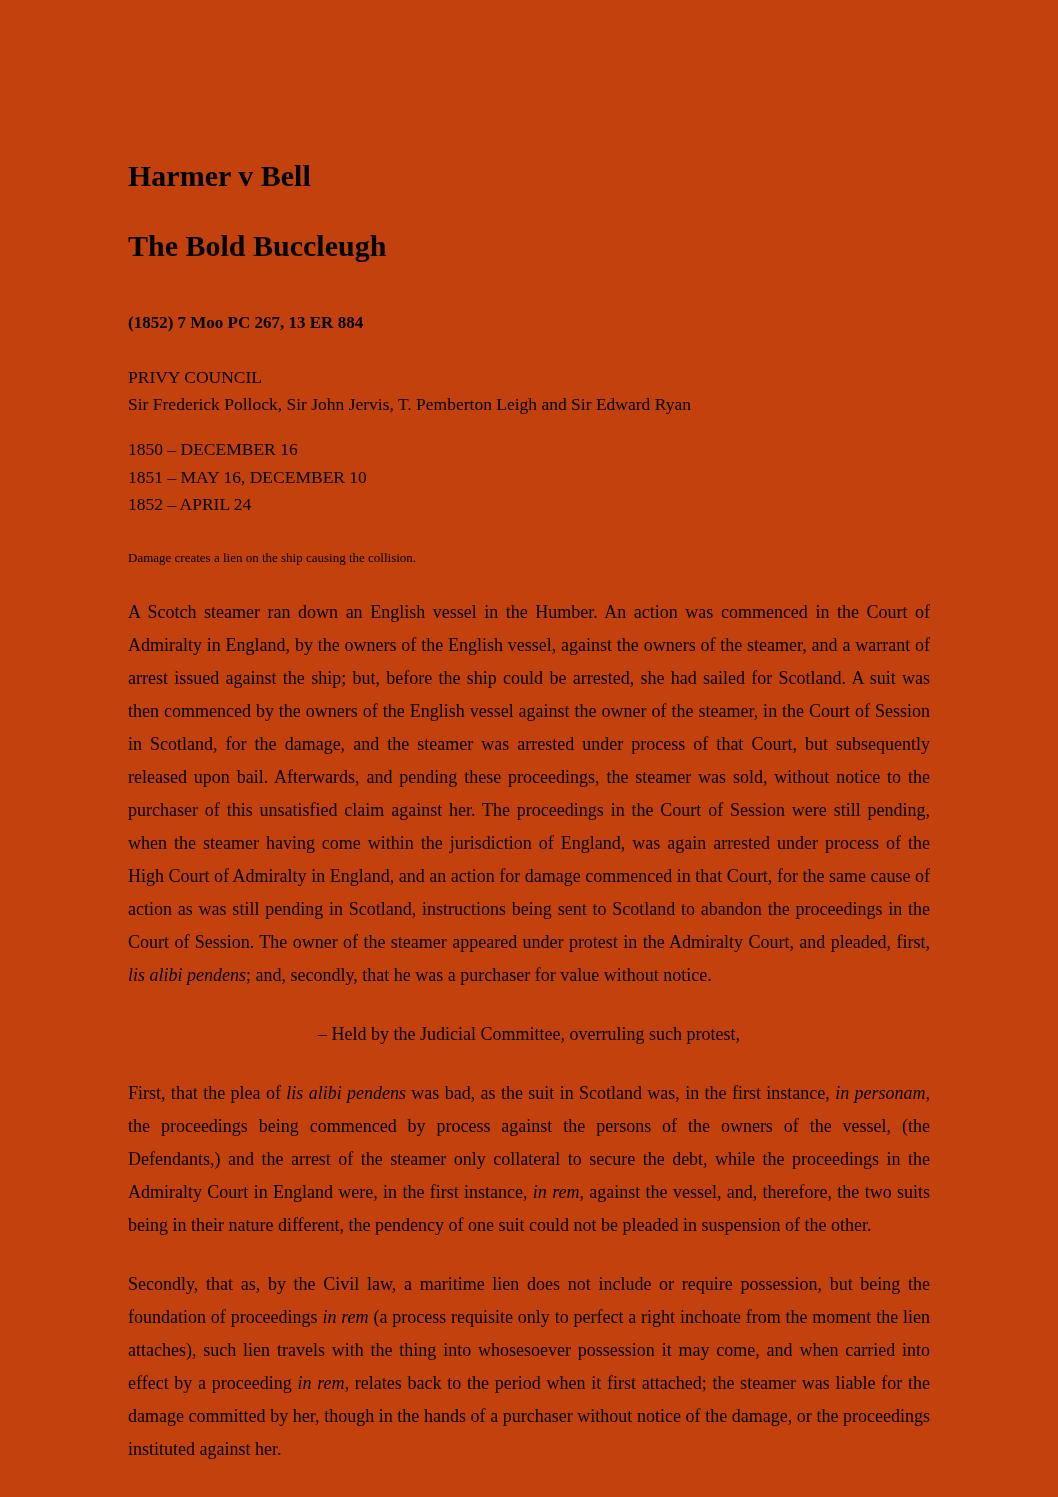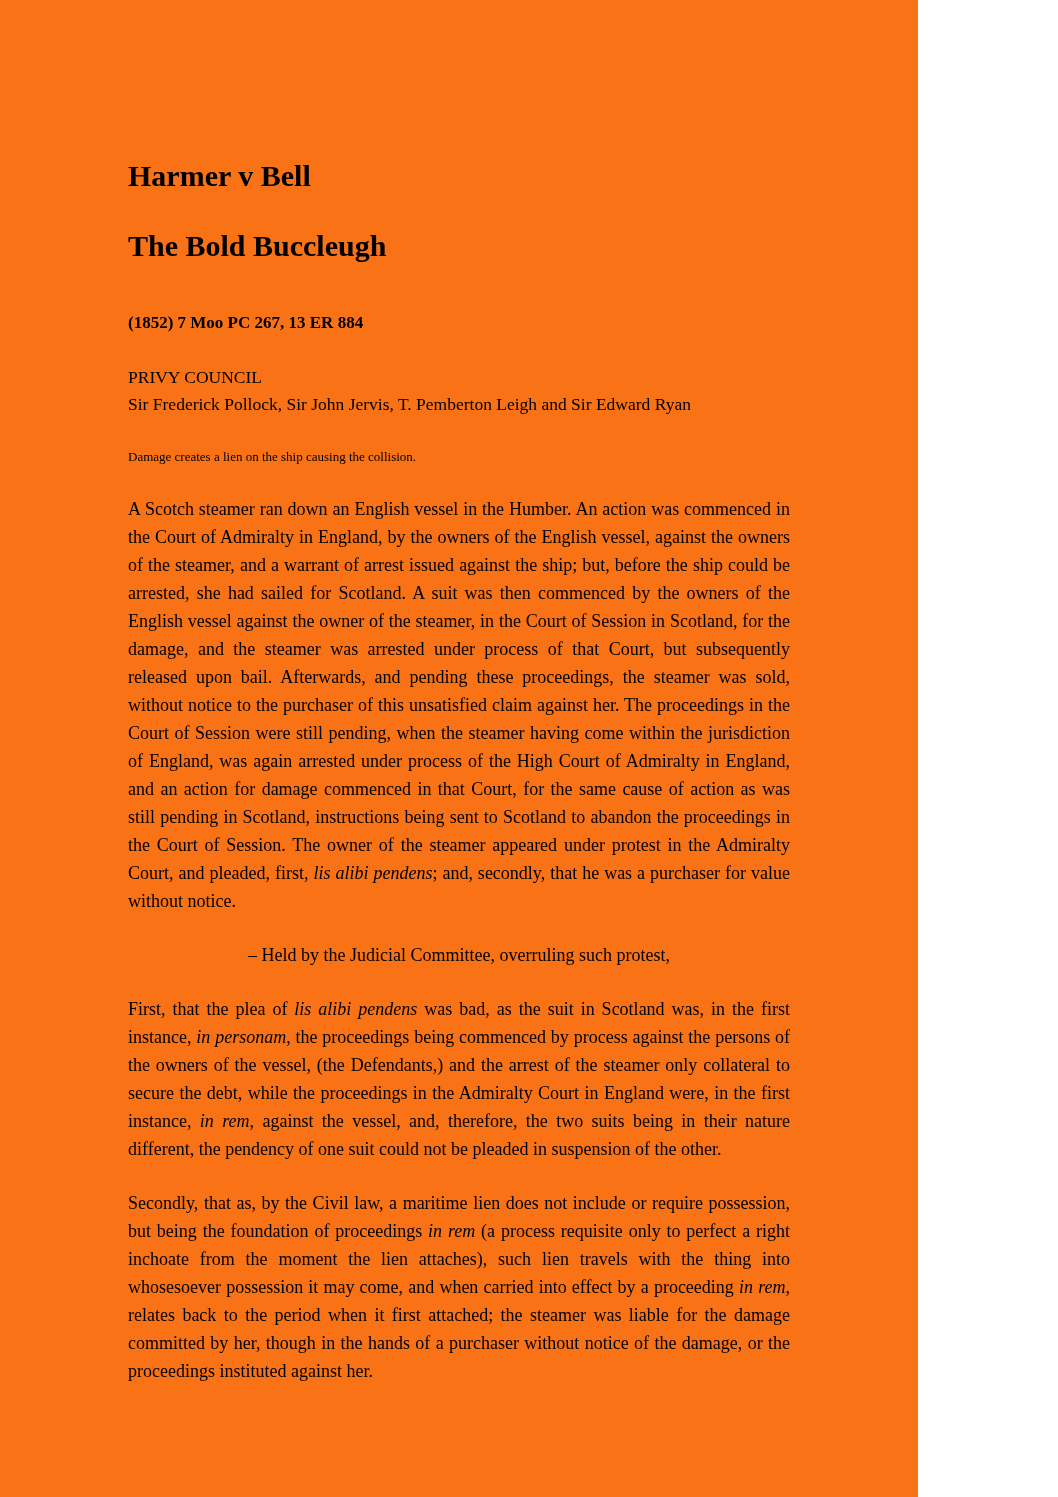--- a/index.html
+++ b/index.html
@@ -2,23 +2,23 @@
 <html><head>
 <meta charset="utf-8">
 <style>
   html, body {
     margin: 0;
     padding: 0;
     background: #ffffff;
   }
   .page {
     position: relative;
-    width: 918px;
+    width: 1058px;
     height: 1497px;
-    background: #f97316;
+    background: #c2410c;
     color: #000000;
     font-family: "Liberation Serif", "DejaVu Serif", serif;
     overflow: hidden;
     box-sizing: border-box;
   }
   .content {
     padding: 158px 128px 0 128px;
     box-sizing: border-box;
   }
   .title {
@@ -53,21 +53,21 @@
     line-height: 27.5px;
   }
   .headnote {
     margin: 26px 0 0 0;
     font-size: 13px;
     line-height: 25px;
   }
   .body-para {
     margin: 26px 0 0 0;
     font-size: 18px;
-    line-height: 28px;
+    line-height: 33px;
     text-align: justify;
   }
   .body-para.no-justify {
     text-align: center;
   }
 </style>
 </head>
 <body>
 
 <div class="page">
@@ -77,20 +77,25 @@
 
     <h1 class="title subtitle">The Bold Buccleugh</h1>
 
     <p class="citation">(1852) 7 Moo PC 267, 13 ER 884</p>
 
     <div class="court-block">
       <p class="court-line">PRIVY COUNCIL</p>
       <p class="court-line">Sir Frederick Pollock, Sir John Jervis, T. Pemberton Leigh and Sir Edward Ryan</p>
     </div>
 
+    <div class="dates-block">
+      <p class="date-line">1850 – DECEMBER 16</p>
+      <p class="date-line">1851 – MAY 16, DECEMBER 10</p>
+      <p class="date-line">1852 – APRIL 24</p>
+    </div>
 
     <p class="headnote">Damage creates a lien on the ship causing the collision.</p>
 
     <section class="paragraphs">
         <p class="body-para"><span>A Scotch steamer ran down an English vessel in the Humber. An action was commenced in the Court of Admiralty in England, by the owners of the English vessel, against the owners of the steamer, and a warrant of arrest issued against the ship; but, before the ship could be arrested, she had sailed for Scotland. A suit was then commenced by the owners of the English vessel against the owner of the steamer, in the Court of Session in Scotland, for the damage, and the steamer was arrested under process of that Court, but subsequently released upon bail. Afterwards, and pending these proceedings, the steamer was sold, without notice to the purchaser of this unsatisfied claim against her. The proceedings in the Court of Session were still pending, when the steamer having come within the jurisdiction of England, was again arrested under process of the High Court of Admiralty in England, and an action for damage commenced in that Court, for the same cause of action as was still pending in Scotland, instructions being sent to Scotland to abandon the proceedings in the Court of Session. The owner of the steamer appeared under protest in the Admiralty Court, and pleaded, first, </span><i>lis alibi pendens</i><span>; and, secondly, that he was a purchaser for value without notice.</span></p>
         <p class="body-para no-justify"><span>– Held by the Judicial Committee, overruling such protest,</span></p>
         <p class="body-para"><span>First, that the plea of </span><i>lis alibi pendens</i><span> was bad, as the suit in Scotland was, in the first instance, </span><i>in personam</i><span>, the proceedings being commenced by process against the persons of the owners of the vessel, (the Defendants,) and the arrest of the steamer only collateral to secure the debt, while the proceedings in the Admiralty Court in England were, in the first instance, </span><i>in rem</i><span>, against the vessel, and, therefore, the two suits being in their nature different, the pendency of one suit could not be pleaded in suspension of the other.</span></p>
         <p class="body-para"><span>Secondly, that as, by the Civil law, a maritime lien does not include or require possession, but being the foundation of proceedings </span><i>in rem</i><span> (a process requisite only to perfect a right inchoate from the moment the lien attaches), such lien travels with the thing into whosesoever possession it may come, and when carried into effect by a proceeding </span><i>in rem</i><span>, relates back to the period when it first attached; the steamer was liable for the damage committed by her, though in the hands of a purchaser without notice of the damage, or the proceedings instituted against her.</span></p>
       </section>
 

